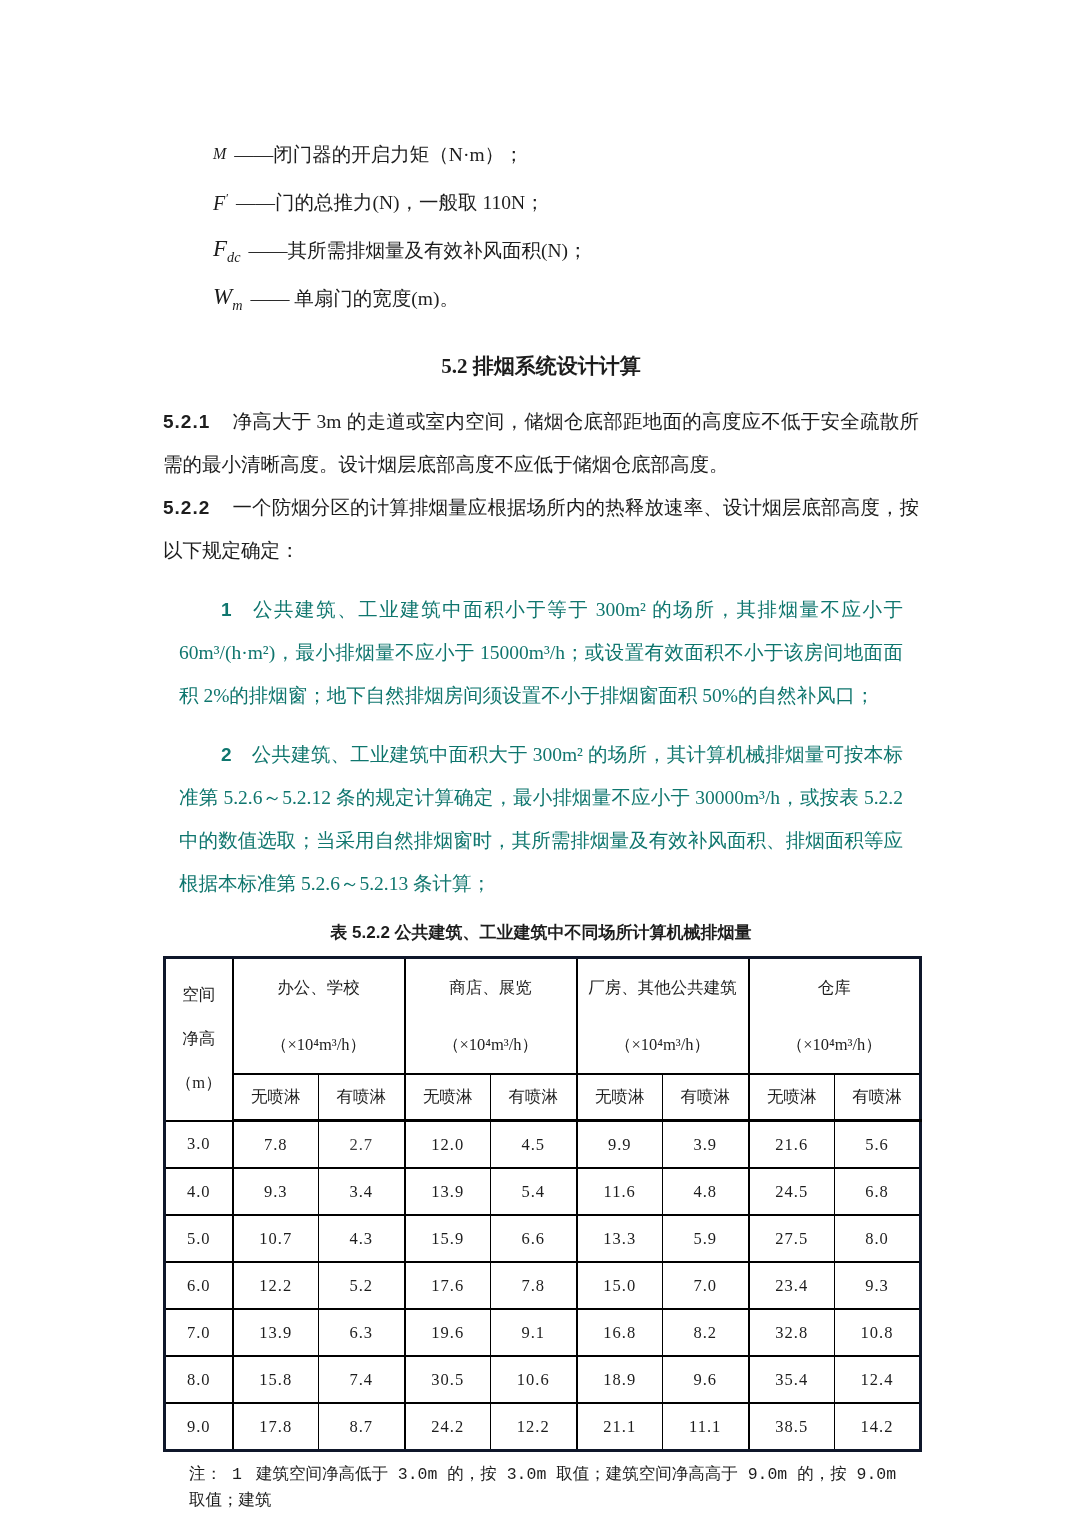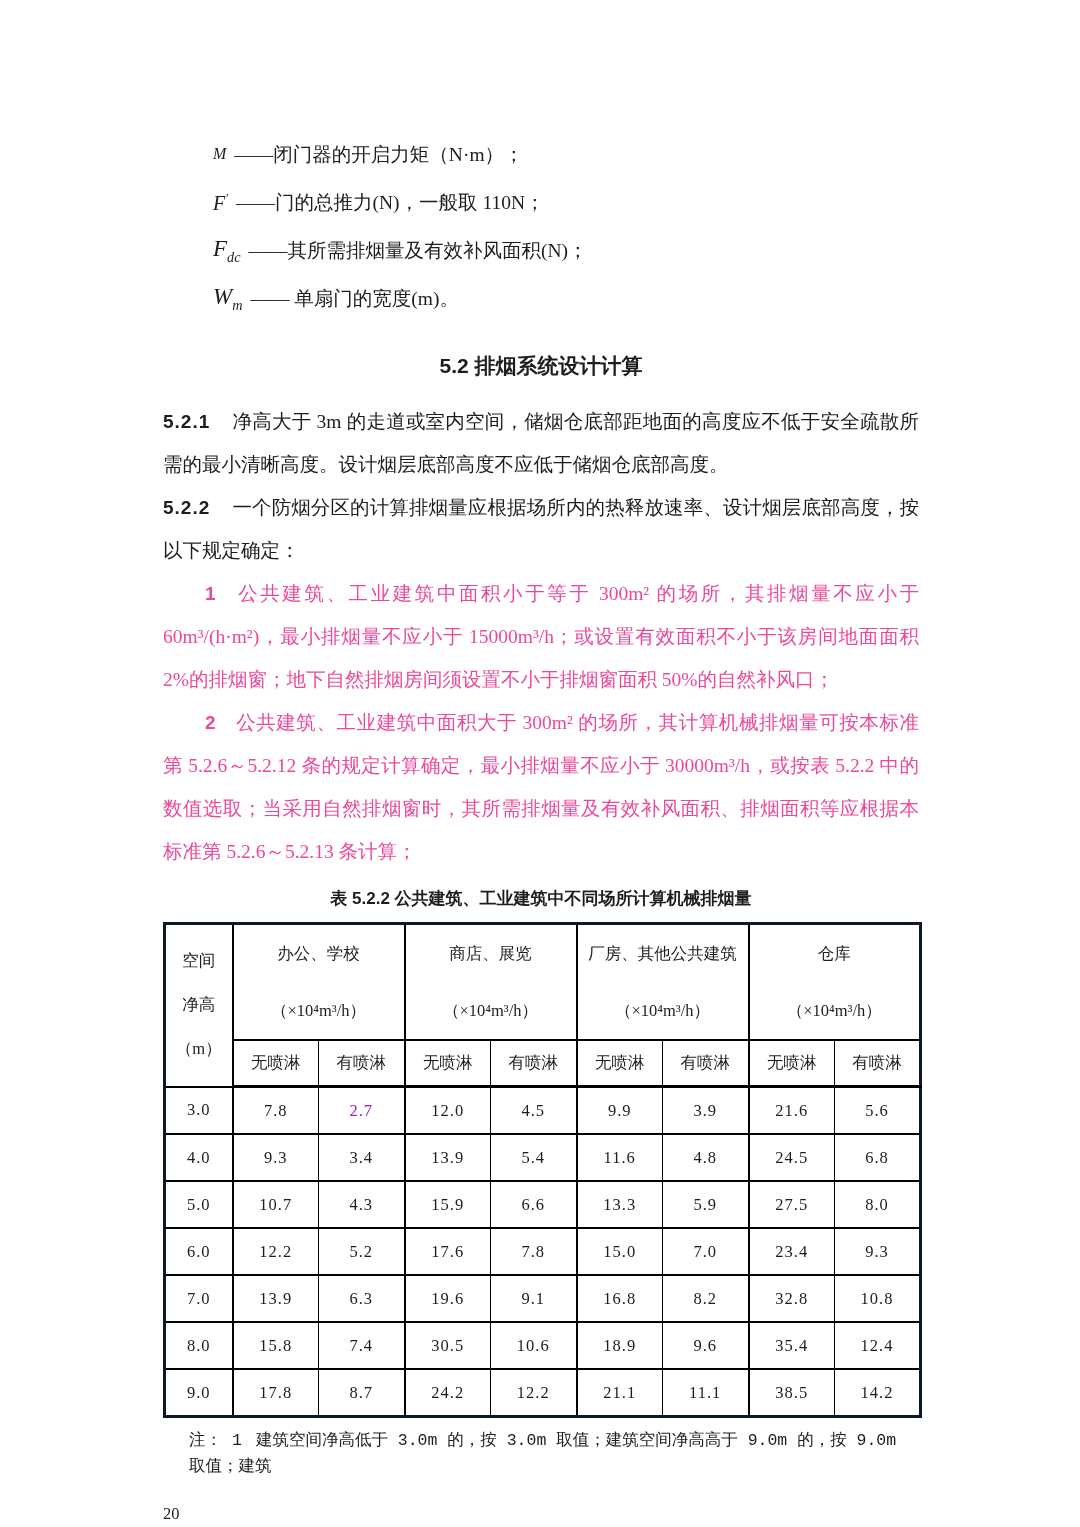--- a/index.html
+++ b/index.html
@@ -32,40 +32,40 @@
   .sz-m .def-symbol { font-size: 20px; }
   .sz-l .def-symbol { font-size: 23px; }
   .def-desc { font-size: 19.5px; }
 
   
   .section-heading {
     margin: 30px 0 20px 0;
     text-align: center;
     font-size: 21px;
     font-weight: 700;
-    font-family: Liberation Sans, sans-serif;
+    font-family: Liberation Serif, serif;
   }
 
   
   .clause {
     margin: 0;
     font-size: 19.5px;
     line-height: 43px;
     text-align: justify;
   }
   .clause-num {
     font-weight: 700;
     font-family: "Liberation Sans", sans-serif;
     font-size: 19px;
     margin-right: 22px;
     letter-spacing: 1px;
   }
   .red-item {
-    margin: 0;
-    color: #ec4899;
+    margin: 16px;
+    color: #0f766e;
     font-size: 19.5px;
     line-height: 43px;
     text-align: justify;
     text-indent: 42px;
   }
   .red-num {
     font-weight: 700;
     font-family: "Liberation Sans", sans-serif;
     font-size: 19px;
     margin-right: 20px;
@@ -102,21 +102,21 @@
   .row-header-cell { height: 132px; }
   .row-header-stack {
     height: 132px; display: flex; flex-direction: column;
     justify-content: space-around; align-items: center;
   }
   .group-cell { height: 88px; }
   .group-stack {
     height: 114px; display: flex; flex-direction: column;
     justify-content: space-around; align-items: center;
   }
-  .cell-red { color: #a21caf; }
+  .cell-red { color: #404040; }
 
   
   .note {
     margin: 10px 0 0 0;
     padding-left: 26px;
     font-size: 16.5px;
     line-height: 26px;
     font-family: Liberation Mono, monospace;
   }
   .note-label { margin-right: 10px; }

